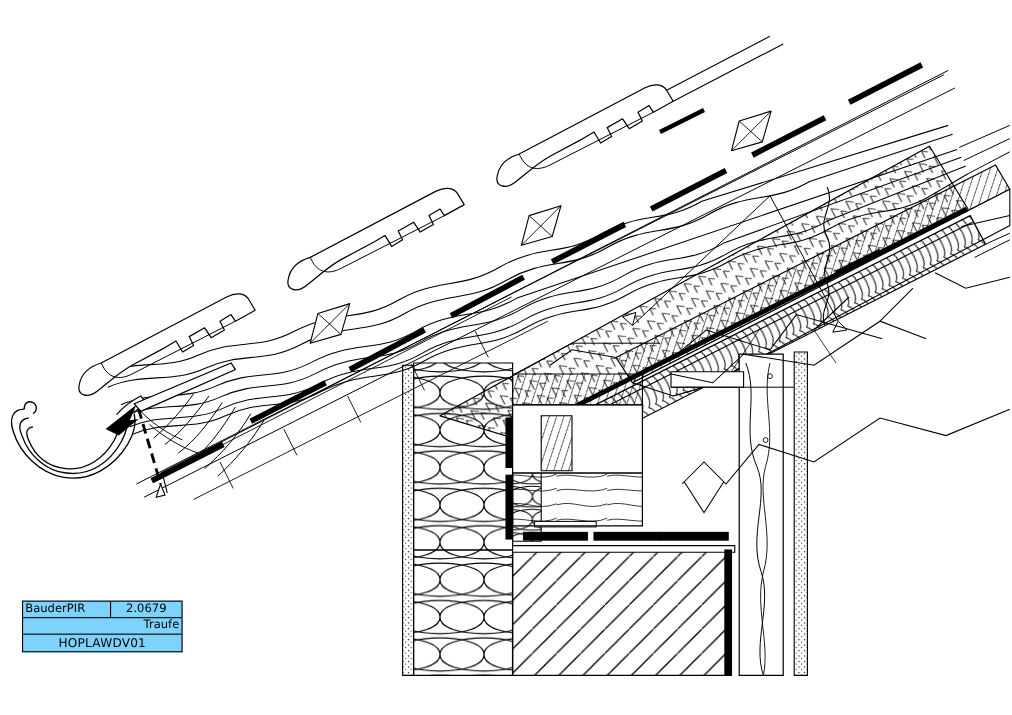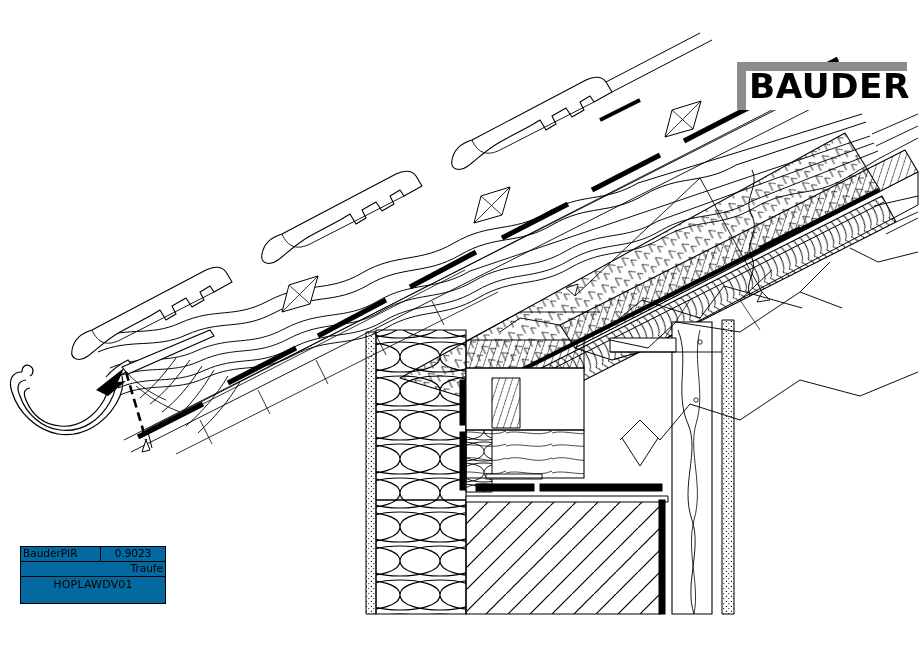--- a/index.html
+++ b/index.html
@@ -13,22 +13,22 @@
   #logo{position:absolute;left:737px;top:62px;width:170px;height:48px;}
   #logo .frame-top{position:absolute;left:0;top:0;width:170px;height:9px;background:#8c8c8c;}
   #logo .frame-left{position:absolute;left:0;top:0;width:9px;height:48px;background:#8c8c8c;}
   #logo .inner{position:absolute;left:9px;top:9px;width:161px;height:39px;background:#ffffff;}
   #logo .word{position:absolute;left:12px;top:8px;
        font-family:"DejaVu Sans", sans-serif;font-weight:700;font-size:33px;
        letter-spacing:0.5px;color:#000;line-height:33px;
        transform:scaleX(1.04);transform-origin:left top;}
 
   
-  #titleblock{position:absolute;left:20px;top:546px;width:146px;height:58px;
-      border:1.6px solid #000;box-sizing:border-box;background:#0369a1;}
+  #titleblock{position:absolute;left:20px;top:546px;width:146px;height:47px;
+      border:1.6px solid #000;box-sizing:border-box;background:#7dd3fc;}
   #titleblock .row{display:flex;height:15px;border-bottom:1.6px solid #000;box-sizing:border-box;}
   #titleblock .row.last{border-bottom:none;height:17px;}
   #titleblock .cell{font-family:"DejaVu Sans", sans-serif;font-size:10.5px;
       line-height:13px;padding:0 2px;color:#000;white-space:nowrap;overflow:hidden;}
   #titleblock .c-left{width:80px;border-right:1.6px solid #000;box-sizing:border-box;}
   #titleblock .c-right{flex:1;text-align:center;box-sizing:border-box;}
   #titleblock .c-full{width:100%;box-sizing:border-box;text-align:right;}
   #titleblock .c-code{width:100%;text-align:center;box-sizing:border-box;
       font-size:11px;line-height:15px;letter-spacing:0.2px;}
 </style>
@@ -291,31 +291,25 @@
       <path d="M918,252 L878,262 L850,248"></path>
     </g>
 
     <g fill="none" stroke="#000" stroke-width="0.9">
       <path d="M880,158 L918,138 M876,146 L918,126 M872,134 L918,114"></path>
       <path d="M896,222 L918,212 M886,234 L918,218"></path>
     </g>
 
   </svg>
 
-  <div id="logo">
-    <div class="frame-top"></div>
-    <div class="frame-left"></div>
-    <div class="inner"></div>
-    <div class="word">BAUDER</div>
-  </div>
 
   <div id="titleblock">
     <div class="row">
       <div class="cell c-left">BauderPIR</div>
-      <div class="cell c-right">0.9023</div>
+      <div class="cell c-right">2.0679</div>
     </div>
     <div class="row">
       <div class="cell c-full">Traufe</div>
     </div>
     <div class="row last">
       <div class="cell c-code">HOPLAWDV01</div>
     </div>
   </div>
 
 </div>

